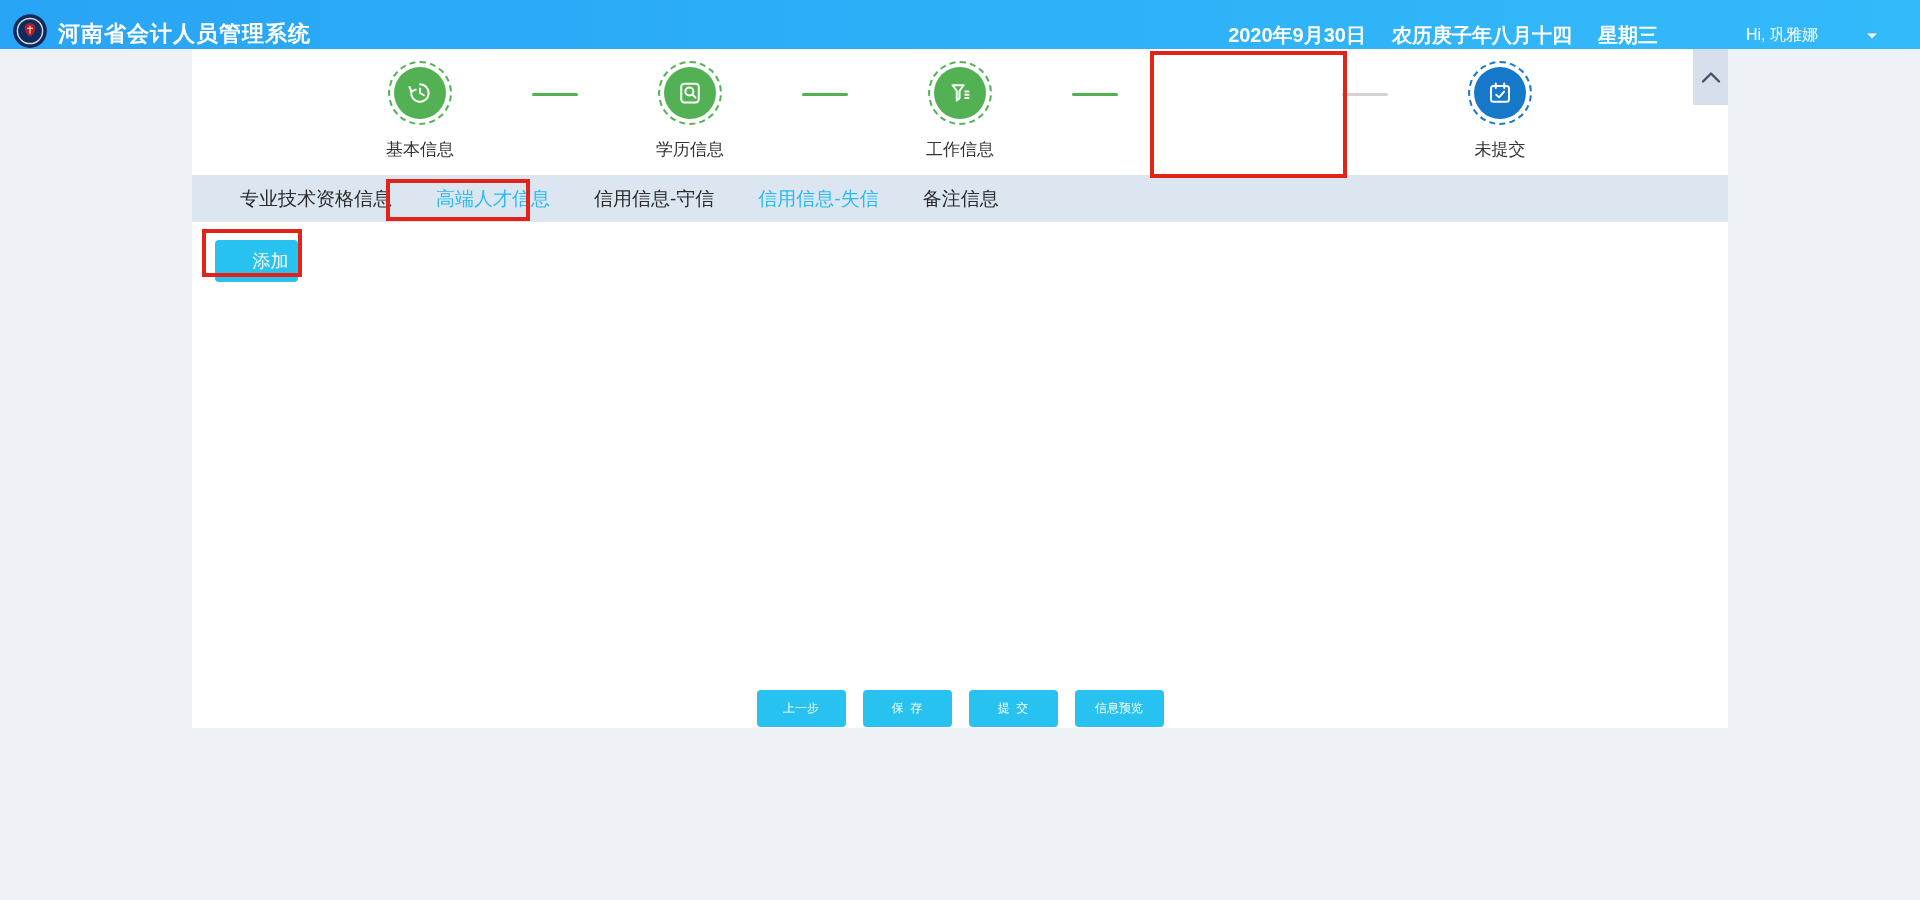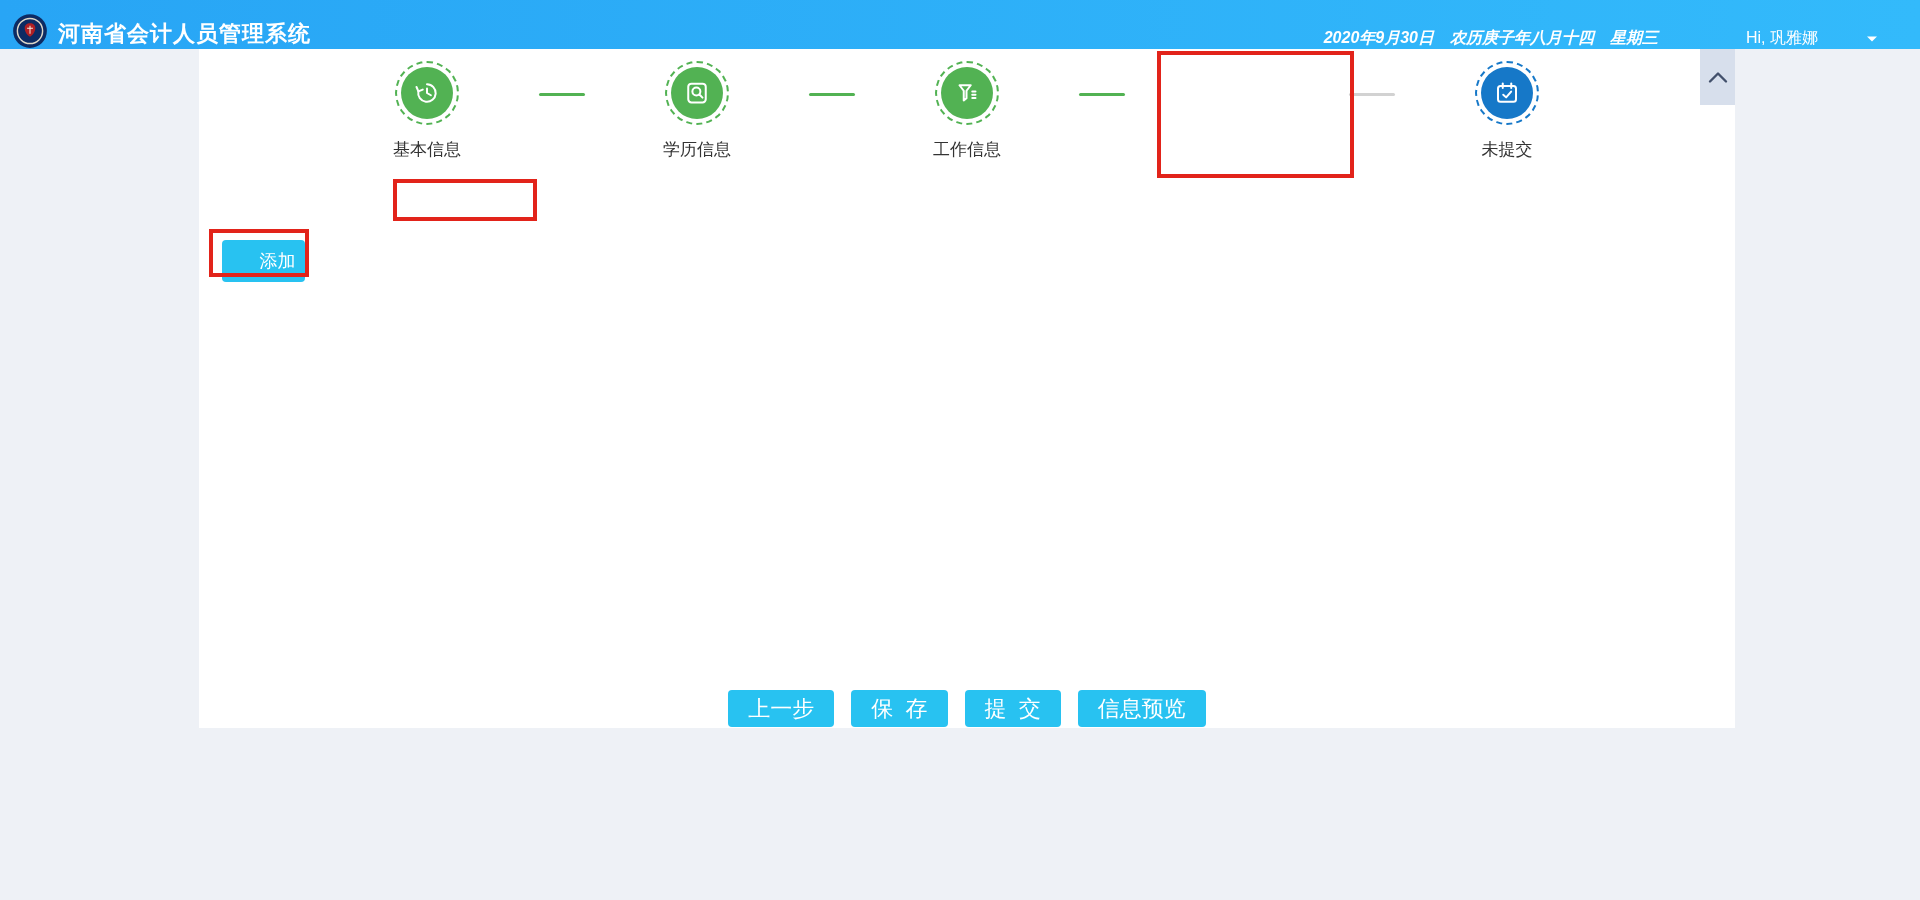--- a/index.html
+++ b/index.html
@@ -4,26 +4,26 @@
 <style>
   * { margin:0; padding:0; box-sizing:border-box; }
   html,body { width:1920px; height:900px; font-family:"Liberation Sans","DejaVu Sans",sans-serif; background:#eef1f6; overflow:hidden; }
 
   
   .app-header { position:absolute; left:0; top:0; width:1920px; height:49px;
     background:linear-gradient(90deg,#28a5f5,#33bafb); display:flex; align-items:flex-end; color:#fff; z-index:5; }
   .logo { width:36px; height:36px; margin-left:12px; flex:0 0 auto; }
   .app-title { font-size:22px; font-weight:bold; margin-left:10px; letter-spacing:1px; }
   .header-right { margin-left:auto; display:flex; align-items:center; }
-  .date-group { font-size:16px; font-weight:bold; display:flex; gap:16px;font-style:italic; }
+  .date-group { font-size:20px; font-weight:bold; display:flex; gap:26px; }
   .greeting { font-size:16px; margin-left:88px; }
   .caret { margin-left:48px; margin-right:42px; display:flex; align-items:center; }
 
   
-  .card { position:absolute; left:199px; top:49px; width:1536px; height:679px; background:#fff; }
+  .card { position:absolute; left:192px; top:49px; width:1536px; height:679px; background:#fff; }
 
   .scroll-top { position:absolute; right:0; top:0; width:35px; height:56px; background:#d7dfec;
     border:none; display:flex; align-items:center; justify-content:center; cursor:pointer; }
 
   
   .steps { position:absolute; left:0; top:0; width:100%; height:126px; }
   .step { position:absolute; top:12px; width:270px; display:flex; flex-direction:column; align-items:center; cursor:pointer; }
   .step0{left:93px;} .step1{left:363px;} .step2{left:633px;} .step3{left:903px;} .step4{left:1173px;}
   .ring { width:64px; height:64px; border-radius:50%; border:2px dashed; padding:4px; }
   .circle { width:52px; height:52px; border-radius:50%; display:flex; align-items:center; justify-content:center; }
@@ -57,21 +57,21 @@
   .th { font-size:18px; font-weight:bold; color:#111; text-align:center; border-right:1px solid #e9edf3; white-space:nowrap; overflow:hidden; }
   .th:last-child { border-right:none; }
   .c0{width:3.85%;} .c1{width:12.45%;} .c2{width:13.7%;} .c3{width:9.85%;} .c4{width:17.55%;}
   .c5{width:10.1%;} .c6{width:9.9%;}  .c7{width:6.1%;}  .c8{width:10.3%;} .c9{width:6.2%;}
   .empty-row { height:68px; display:flex; align-items:center; justify-content:center;
     font-size:17px; color:#9aa0a8; border-bottom:1px solid #e9edf3; }
 
   
   .footer-btns { position:absolute; left:0; top:641px; width:100%; height:38px;
     display:flex; justify-content:center; gap:17px; }
-  .footer-btns .btn { height:37px; font-size:22px; padding:0 20px; min-width:89px; }
+  .footer-btns .btn { height:37px; font-size:12px; padding:0 20px; min-width:89px; }
 </style>
 </head>
 <body>
 
 <header class="app-header">
   <svg class="logo" viewBox="0 0 32 32">
     <circle cx="16" cy="16" r="15" fill="#0d2b63"></circle>
     <circle cx="16" cy="16" r="11.2" fill="none" stroke="#ded8c8" stroke-width="1.3"></circle>
     <path d="M16 9.2c2.7 0 4.7 1.6 4.7 4.1 0 3.3-2.1 6.4-4.7 7.8-2.6-1.4-4.7-4.5-4.7-7.8 0-2.5 2-4.1 4.7-4.1z" fill="#b01f24"></path>
     <path d="M13.4 13.6h5.2M16 11.4v7" stroke="#f5efe2" stroke-width="0.9" fill="none"></path>
@@ -160,20 +160,27 @@
             <line x1="8.6" y1="4.4" x2="8.6" y2="8"></line>
             <line x1="15.4" y1="4.4" x2="15.4" y2="8"></line>
             <polyline points="9,13.4 11.3,15.5 15.3,10.9"></polyline>
           </svg>
         </div>
       </div>
       <div class="step-label">未提交</div>
     </div>
   </div>
 
+  <nav class="tabbar">
+    <span class="tab">专业技术资格信息</span>
+    <span class="tab active">高端人才信息</span>
+    <span class="tab">信用信息-守信</span>
+    <span class="tab cyan">信用信息-失信</span>
+    <span class="tab">备注信息</span>
+  </nav>
 
   <div class="toolbar">
     <button class="btn add-btn">添加</button>
   </div>
 
   <div class="table">
   </div>
 
   <div class="footer-btns">
     <button class="btn">上一步</button>

